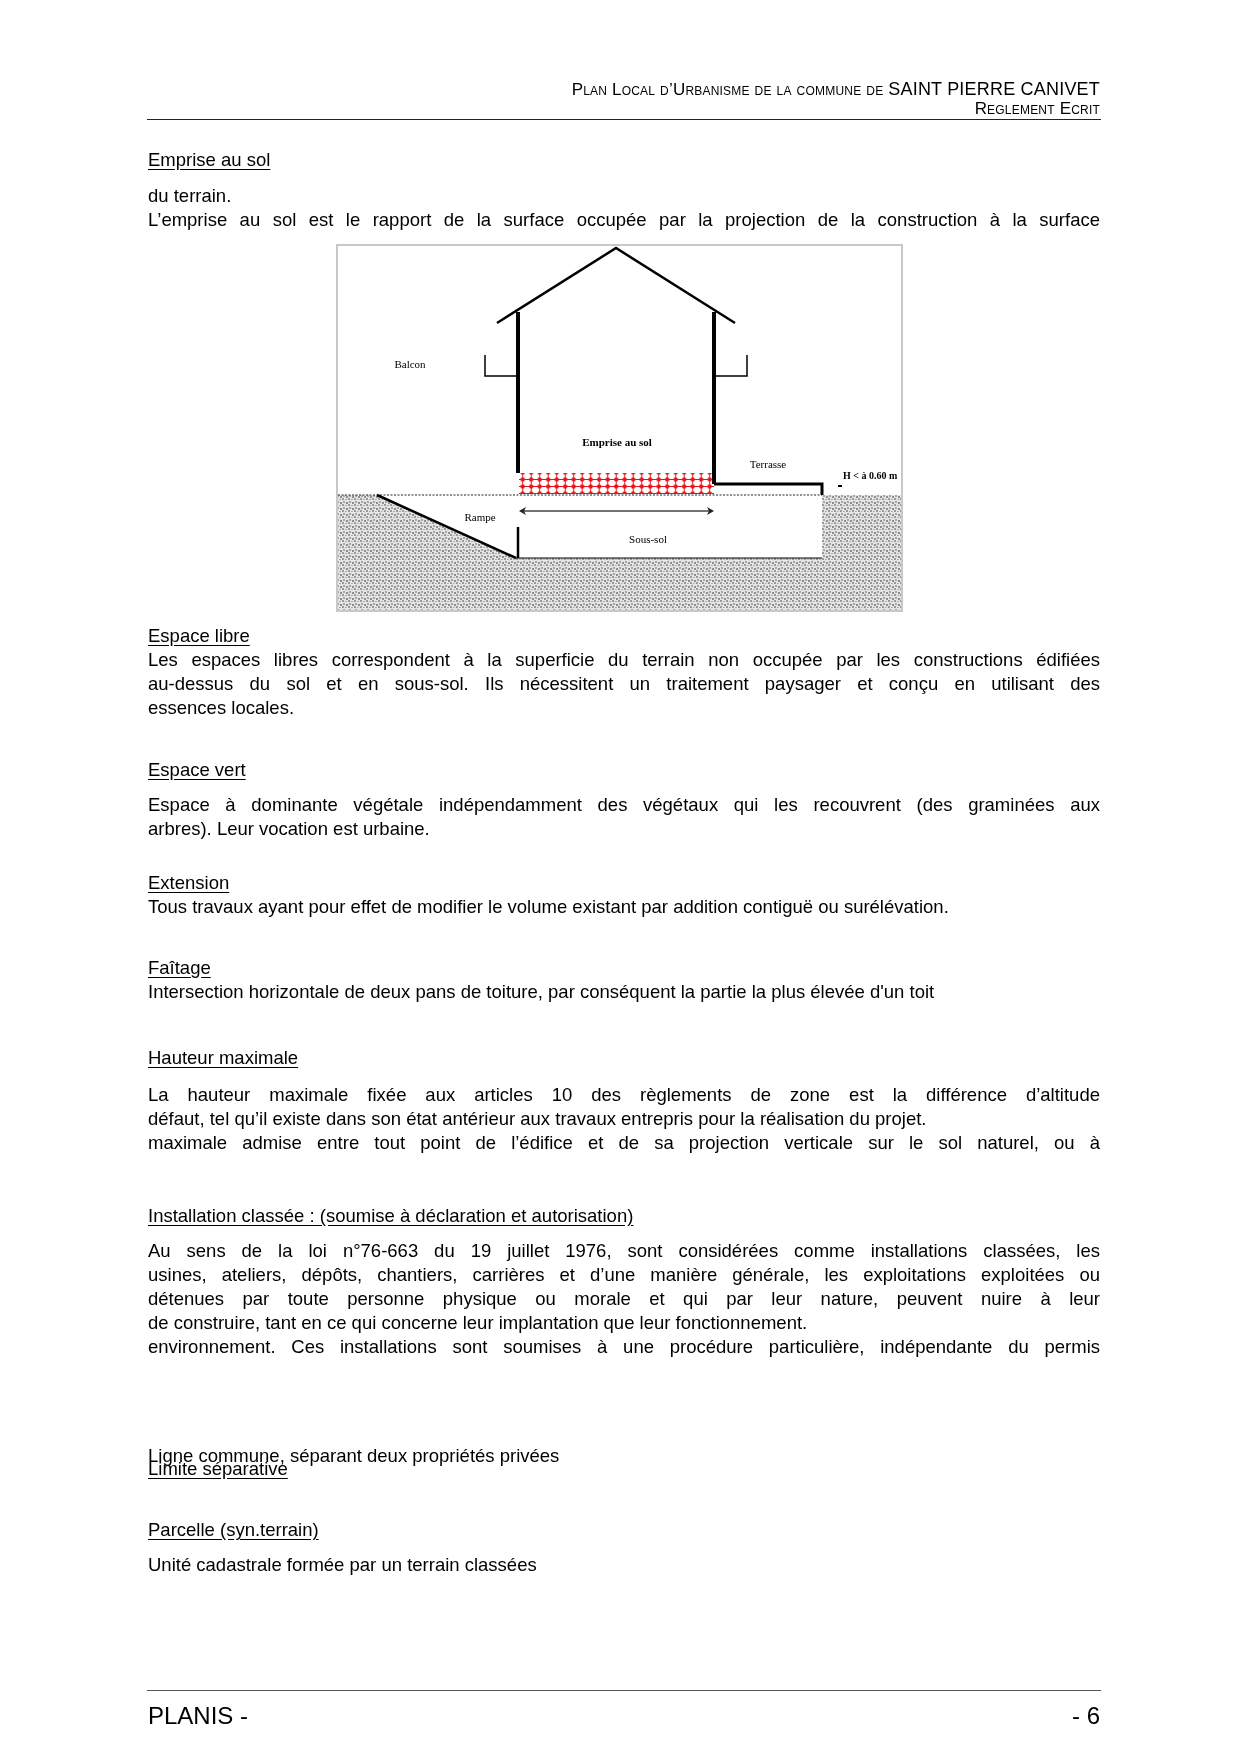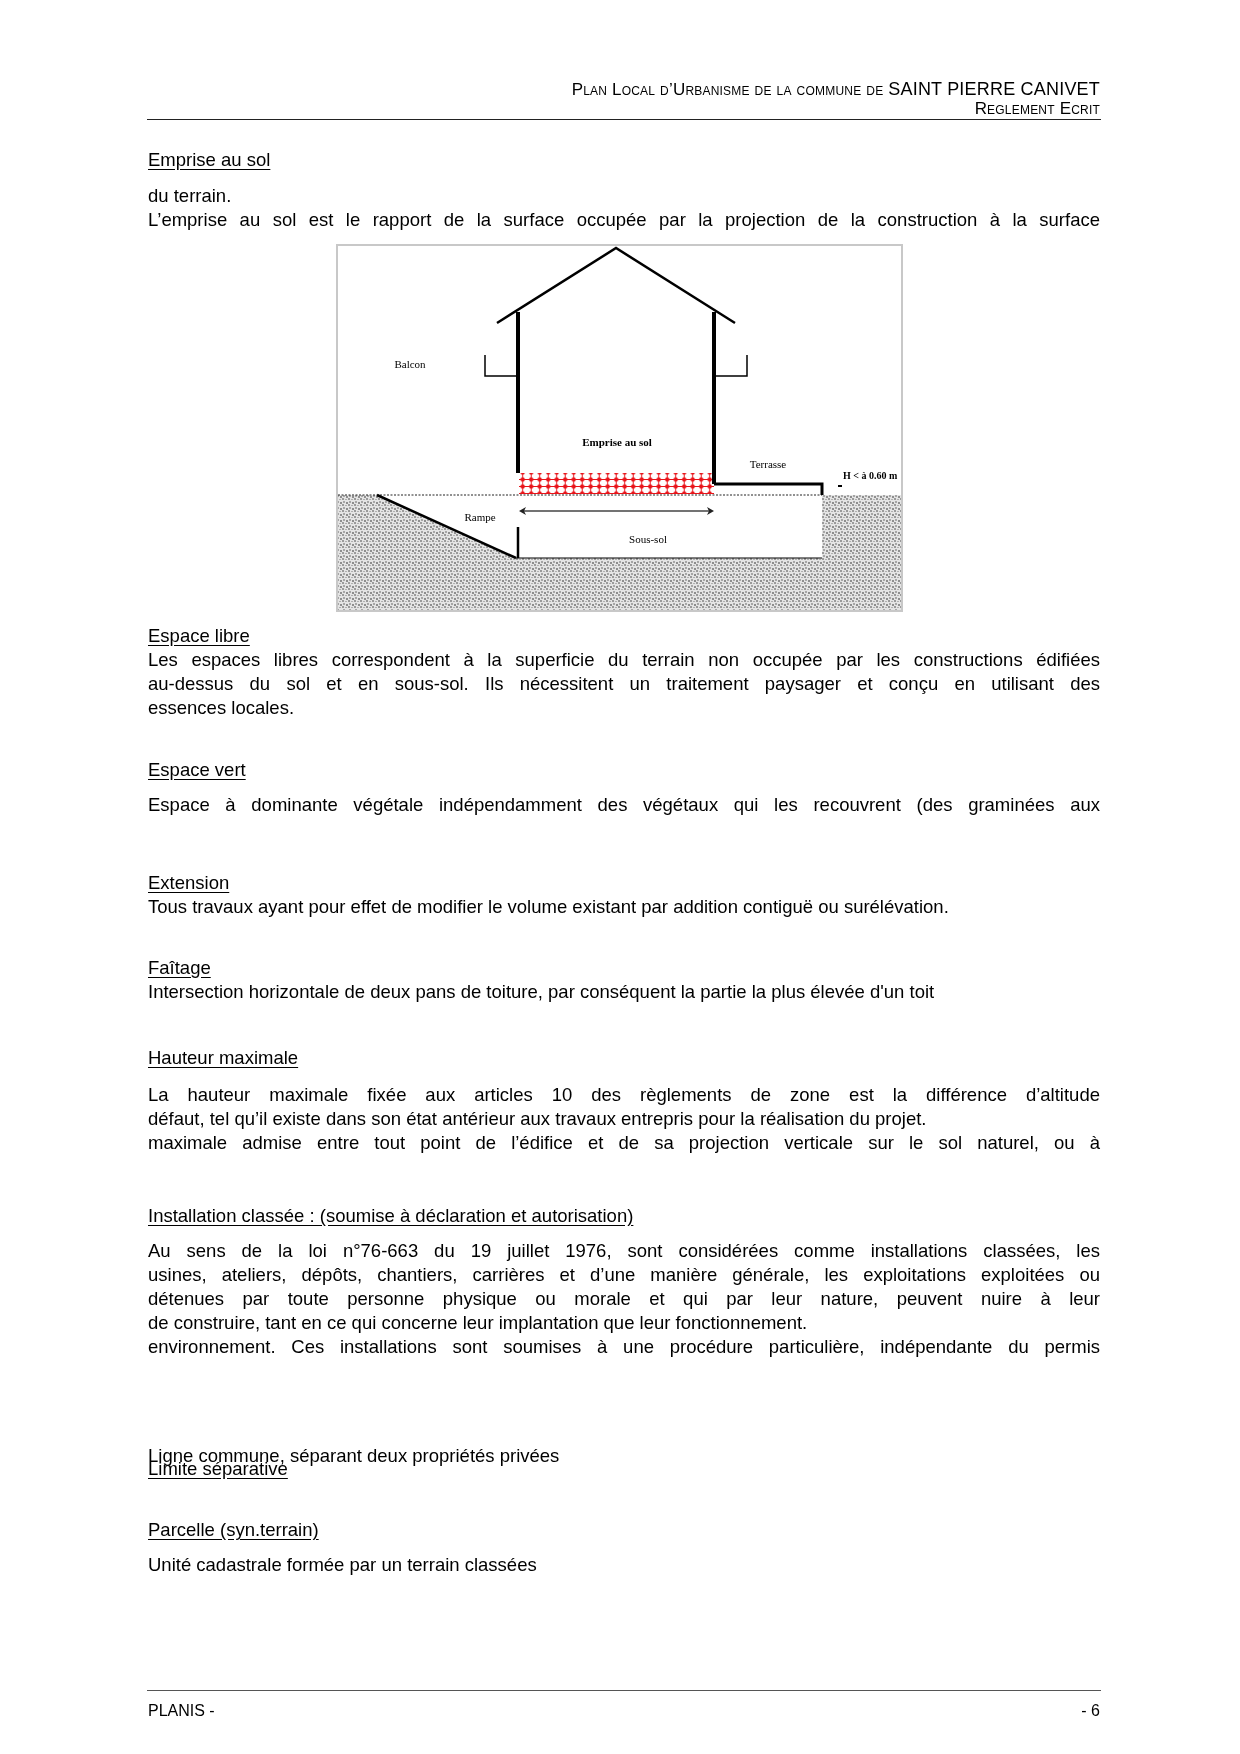--- a/index.html
+++ b/index.html
@@ -6,21 +6,21 @@
   body { width: 1240px; height: 1754px; position: relative; overflow: hidden;
          font-family: "Liberation Sans", sans-serif; color: #000; }
   .abs { position: absolute; }
   .hdr { right: 140px; text-align: right; font-size: 17px; white-space: nowrap; font-variant: small-caps; letter-spacing: 0.2px; }
   .hdr .big { font-variant: normal; font-size: 18px; }
   .rule { position: absolute; left: 147px; width: 954px; height: 0; border-top: 1.5px solid #222; }
   .h { position: absolute; left: 148px; font-size: 18.5px; text-decoration: underline; text-underline-offset: 3px; white-space: nowrap; line-height: 24px; }
   .p { position: absolute; left: 148px; width: 952px; font-size: 18.5px; line-height: 24px; text-align: justify; }
   .p .line { display: block; text-align: justify; text-align-last: justify; white-space: nowrap; }
   .p .line.last { text-align-last: left; }
-  .footer-text { font-size: 16px; }
+  .footer-text { font-size: 24px; }
   svg text { font-family: "Liberation Serif", serif; }
 </style>
 </head>
 <body>
 
 <div class="abs hdr" style="top:79px;">
   <span>Plan Local d’Urbanisme de la commune de</span>
   <span class="big">SAINT PIERRE CANIVET</span>
 </div>
 <div class="abs hdr" style="top:99px;">Reglement Ecrit</div>
@@ -89,20 +89,21 @@
 <div class="h" style="top:624px;">Espace libre</div>
 <div class="p" style="top:648px;">
   <span class="line" style="white-space: normal; text-align-last: justify;">Les espaces libres correspondent à la superficie du terrain non occupée par les constructions édifiées</span>
   <span class="line" style="white-space: normal; text-align-last: justify;">au-dessus du sol et en sous-sol. Ils nécessitent un traitement paysager et conçu en utilisant des</span>
   <span class="line last">essences locales.</span>
 </div>
 
 <div class="h" style="top:758px;">Espace vert</div>
 <div class="p" style="top:793px;">
   <span class="line" style="white-space: normal; text-align-last: justify;">Espace à dominante végétale indépendamment des végétaux qui les recouvrent (des graminées aux</span>
+  <span class="line last">arbres). Leur vocation est urbaine.</span>
 </div>
 
 <div class="h" style="top:871px;">Extension</div>
 <div class="p" style="top:895px;">
   <span class="line last">Tous travaux ayant pour effet de modifier le volume existant par addition contiguë ou surélévation.</span>
 </div>
 
 <div class="h" style="top:956px;">Faîtage</div>
 <div class="p" style="top:980px;">
   <span class="line last">Intersection horizontale de deux pans de toiture, par conséquent la partie la plus élevée d'un toit</span>

